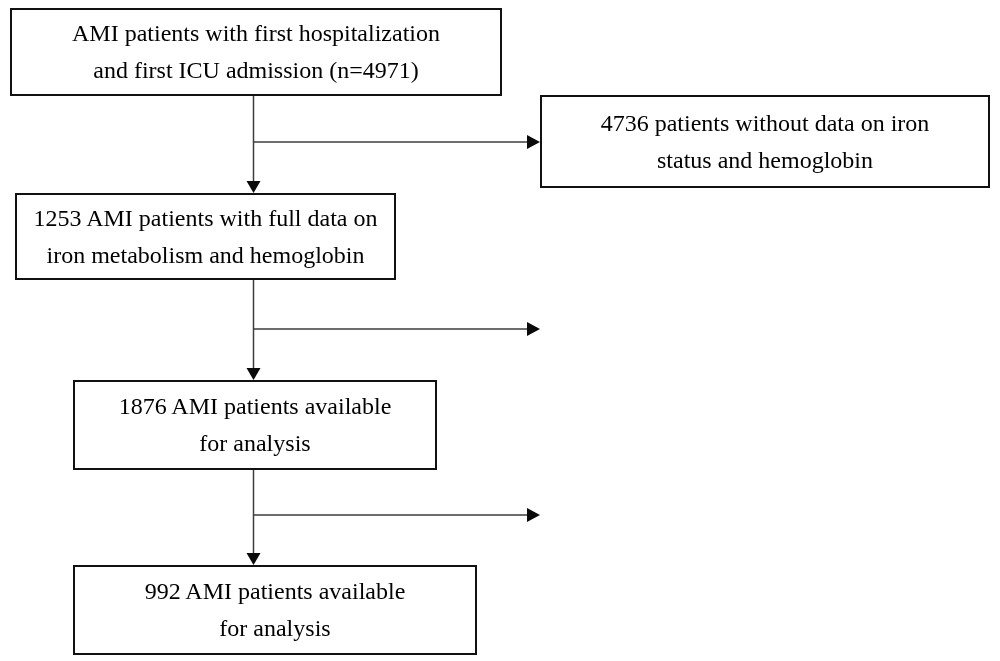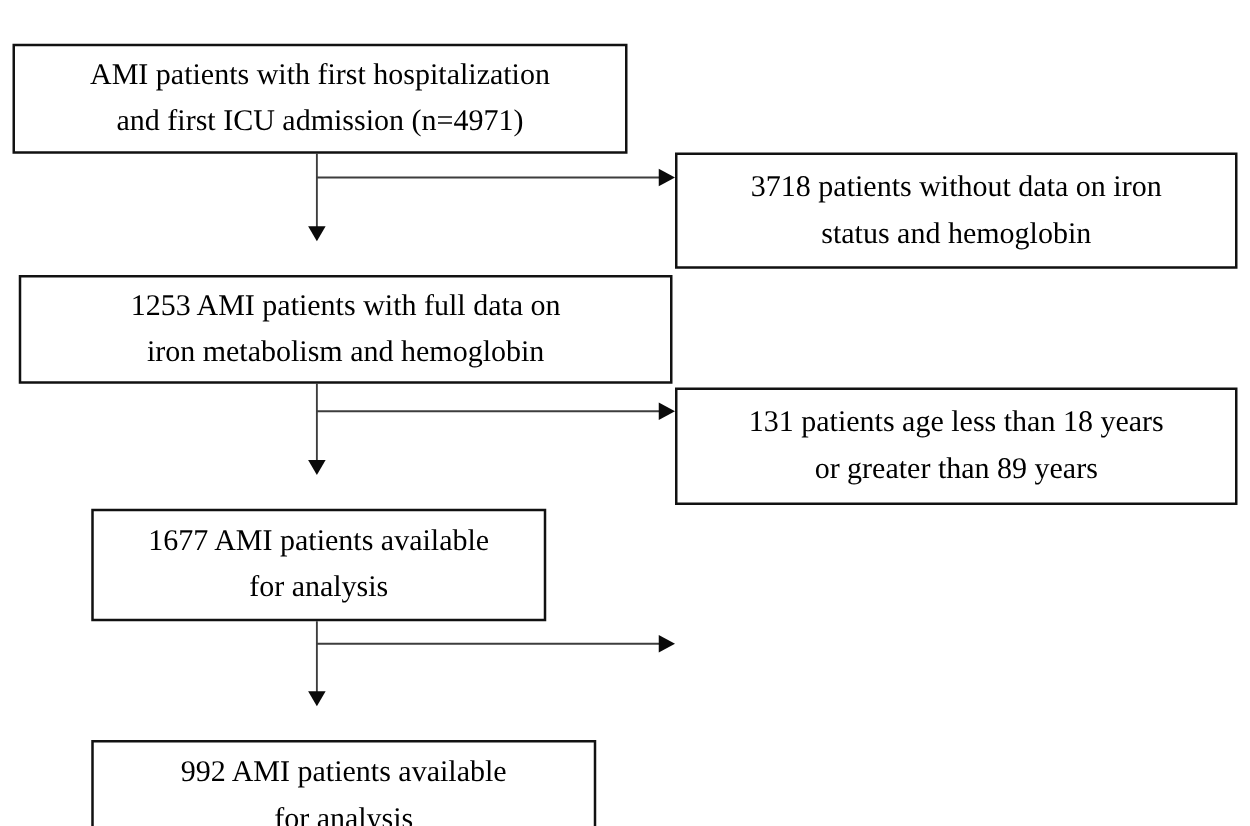--- a/index.html
+++ b/index.html
@@ -22,28 +22,27 @@
     border: 2px solid #111111;
     background: #ffffff;
     display: flex;
     align-items: center;
     justify-content: center;
     text-align: center;
     font-size: 24px;
     line-height: 37px;
     padding: 16px 6px;
     z-index: 2;
-    margin-top: 27px;
   }
   .node-text {
     white-space: pre-line;
   }
   
   .box-enrollment { left: 10px;  top: 8px;   width: 492px; height: 88px; }
-  .box-fulldata   { left: 15px;  top: 193px; width: 523px; height: 87px; }
+  .box-fulldata   { left: 15px;  top: 193px; width: 381px; height: 87px; }
   .box-avail1122  { left: 73px;  top: 380px; width: 364px; height: 90px; }
   .box-avail992   { left: 73px;  top: 565px; width: 404px; height: 90px; }
   
   .box-excl-iron  { left: 540px; top: 95px;  width: 450px; height: 93px; }
   .box-excl-age   { left: 540px; top: 283px; width: 450px; height: 94px; }
   .box-excl-icu   { left: 540px; top: 468px; width: 450px; height: 92px; }
 
   svg.connectors {
     position: absolute;
     left: 0;
@@ -104,33 +103,29 @@
     <span class="node-text">AMI patients with first hospitalization
 and first ICU admission (n=4971)</span>
   </div>
 
   <div class="node box-fulldata">
     <span class="node-text">1253 AMI patients with full data on
 iron metabolism and hemoglobin</span>
   </div>
 
   <div class="node box-avail1122">
-    <span class="node-text">1677 AMI patients available
+    <span class="node-text">1876 AMI patients available
 for analysis</span>
   </div>
 
   <div class="node box-avail992">
     <span class="node-text">992 AMI patients available
 for analysis</span>
   </div>
 
   <div class="node box-excl-iron">
-    <span class="node-text">3718 patients without data on iron
+    <span class="node-text">4736 patients without data on iron
 status and hemoglobin</span>
   </div>
 
-  <div class="node box-excl-age">
-    <span class="node-text">131 patients age less than 18 years
-or greater than 89 years</span>
-  </div>
 
 
 </div>
 
 </body></html>

